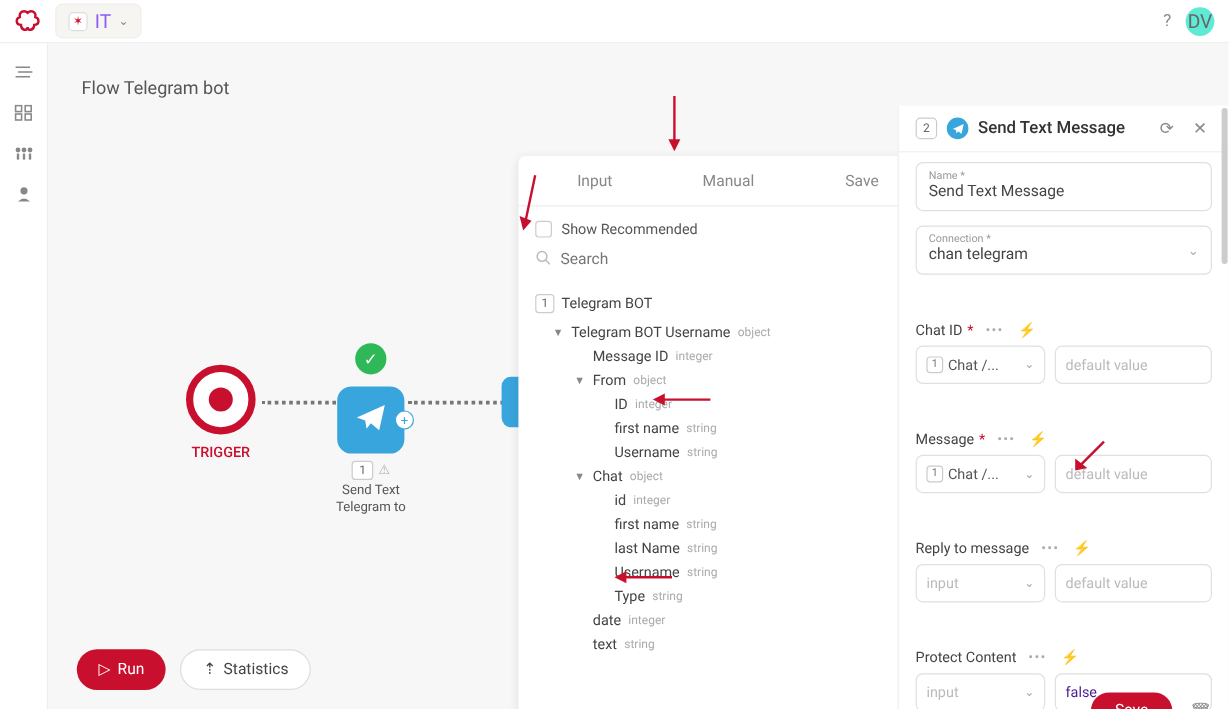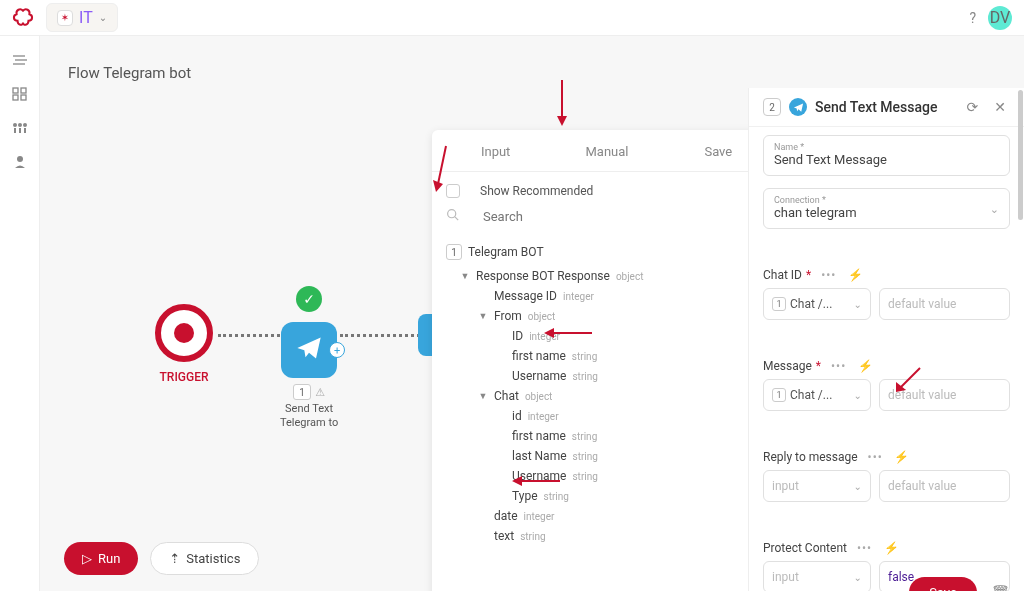--- a/index.html
+++ b/index.html
@@ -50,24 +50,24 @@
   .bottom-ctrls { position: absolute; left: 24px; bottom: 16px; display: flex; gap: 12px; }
   .btn { border-radius: 18px; padding: 8px 18px; font-size: 13px; display: flex; align-items: center; gap: 6px; cursor: pointer; }
   .btn-run { background: #C8102E; color: #fff; }
   .btn-stats { background: #fff; border: 1px solid #ddd; color: #444; }
 
   
   .mid-panel { position: absolute; left: 392px; top: 94px; width: 350px; height: 486px; background: #fff; border-radius: 6px; box-shadow: 0 2px 8px rgba(0,0,0,.1); display: flex; flex-direction: column; }
   .tabs { display: flex; border-bottom: 1px solid #eee; padding: 0 8px; }
   .tab { flex: 1; text-align: center; padding: 14px 0 12px; font-size: 13px; color: #888; cursor: pointer; }
   .tab.sel { color: #C8102E; border-bottom: 2px solid #C8102E; }
-  .chk-row { padding: 12px 14px 0; display: flex; align-items: center; gap: 20px; }
+  .chk-row { padding: 12px 14px 0; display: flex; align-items: center; gap: 8px; }
   .chk { width: 14px; height: 14px; border: 1px solid #ccc; border-radius: 3px; }
   .chk-lbl { font-size: 12px; color: #555; }
-  .search-row { padding: 10px 14px; display: flex; align-items: center; gap: 24px; }
+  .search-row { padding: 10px 14px; display: flex; align-items: center; gap: 8px; }
   .srch-ic { color: #bbb; font-size: 13px; }
   .srch-in { border: none; outline: none; font-size: 13px; color: #888; flex: 1; }
 
   .tree { padding: 4px 14px 10px; overflow-y: auto; flex: 1; font-size: 12px; }
   .tree-root { display: flex; align-items: center; gap: 6px; padding: 6px 0; }
   .tree-idx { width: 16px; height: 16px; border: 1px solid #ccc; border-radius: 3px; font-size: 10px; display: inline-flex; align-items: center; justify-content: center; color: #666; }
   .tree-item { display: flex; align-items: center; gap: 6px; padding: 3px 0; }
   .tree-tw { width: 10px; color: #888; font-size: 9px; cursor: pointer; text-align: center; }
   .tree-key { color: #444; }
   .tree-type { color: #aaa; font-size: 10px; }
@@ -225,21 +225,21 @@
       </span>
       <input class="srch-in" placeholder="Search" style="">
     </div>
     <div class="tree">
       <div class="tree-root">
         <span class="tree-idx">1</span>
         <span class="tree-key">Telegram BOT</span>
       </div>
       <div class="tree-item ind1">
           <span class="tree-tw">▼</span>
-          <span class="tree-key">Response BOT Response</span>
+          <span class="tree-key">Telegram BOT Username</span>
           <span class="tree-type">object</span>
         </div>
       <div class="tree-item ind2">
           <span class="tree-tw"></span>
           <span class="tree-key">Message ID</span>
           <span class="tree-type">integer</span>
         </div>
       <div class="tree-item ind2">
           <span class="tree-tw">▼</span>
           <span class="tree-key">From</span>

